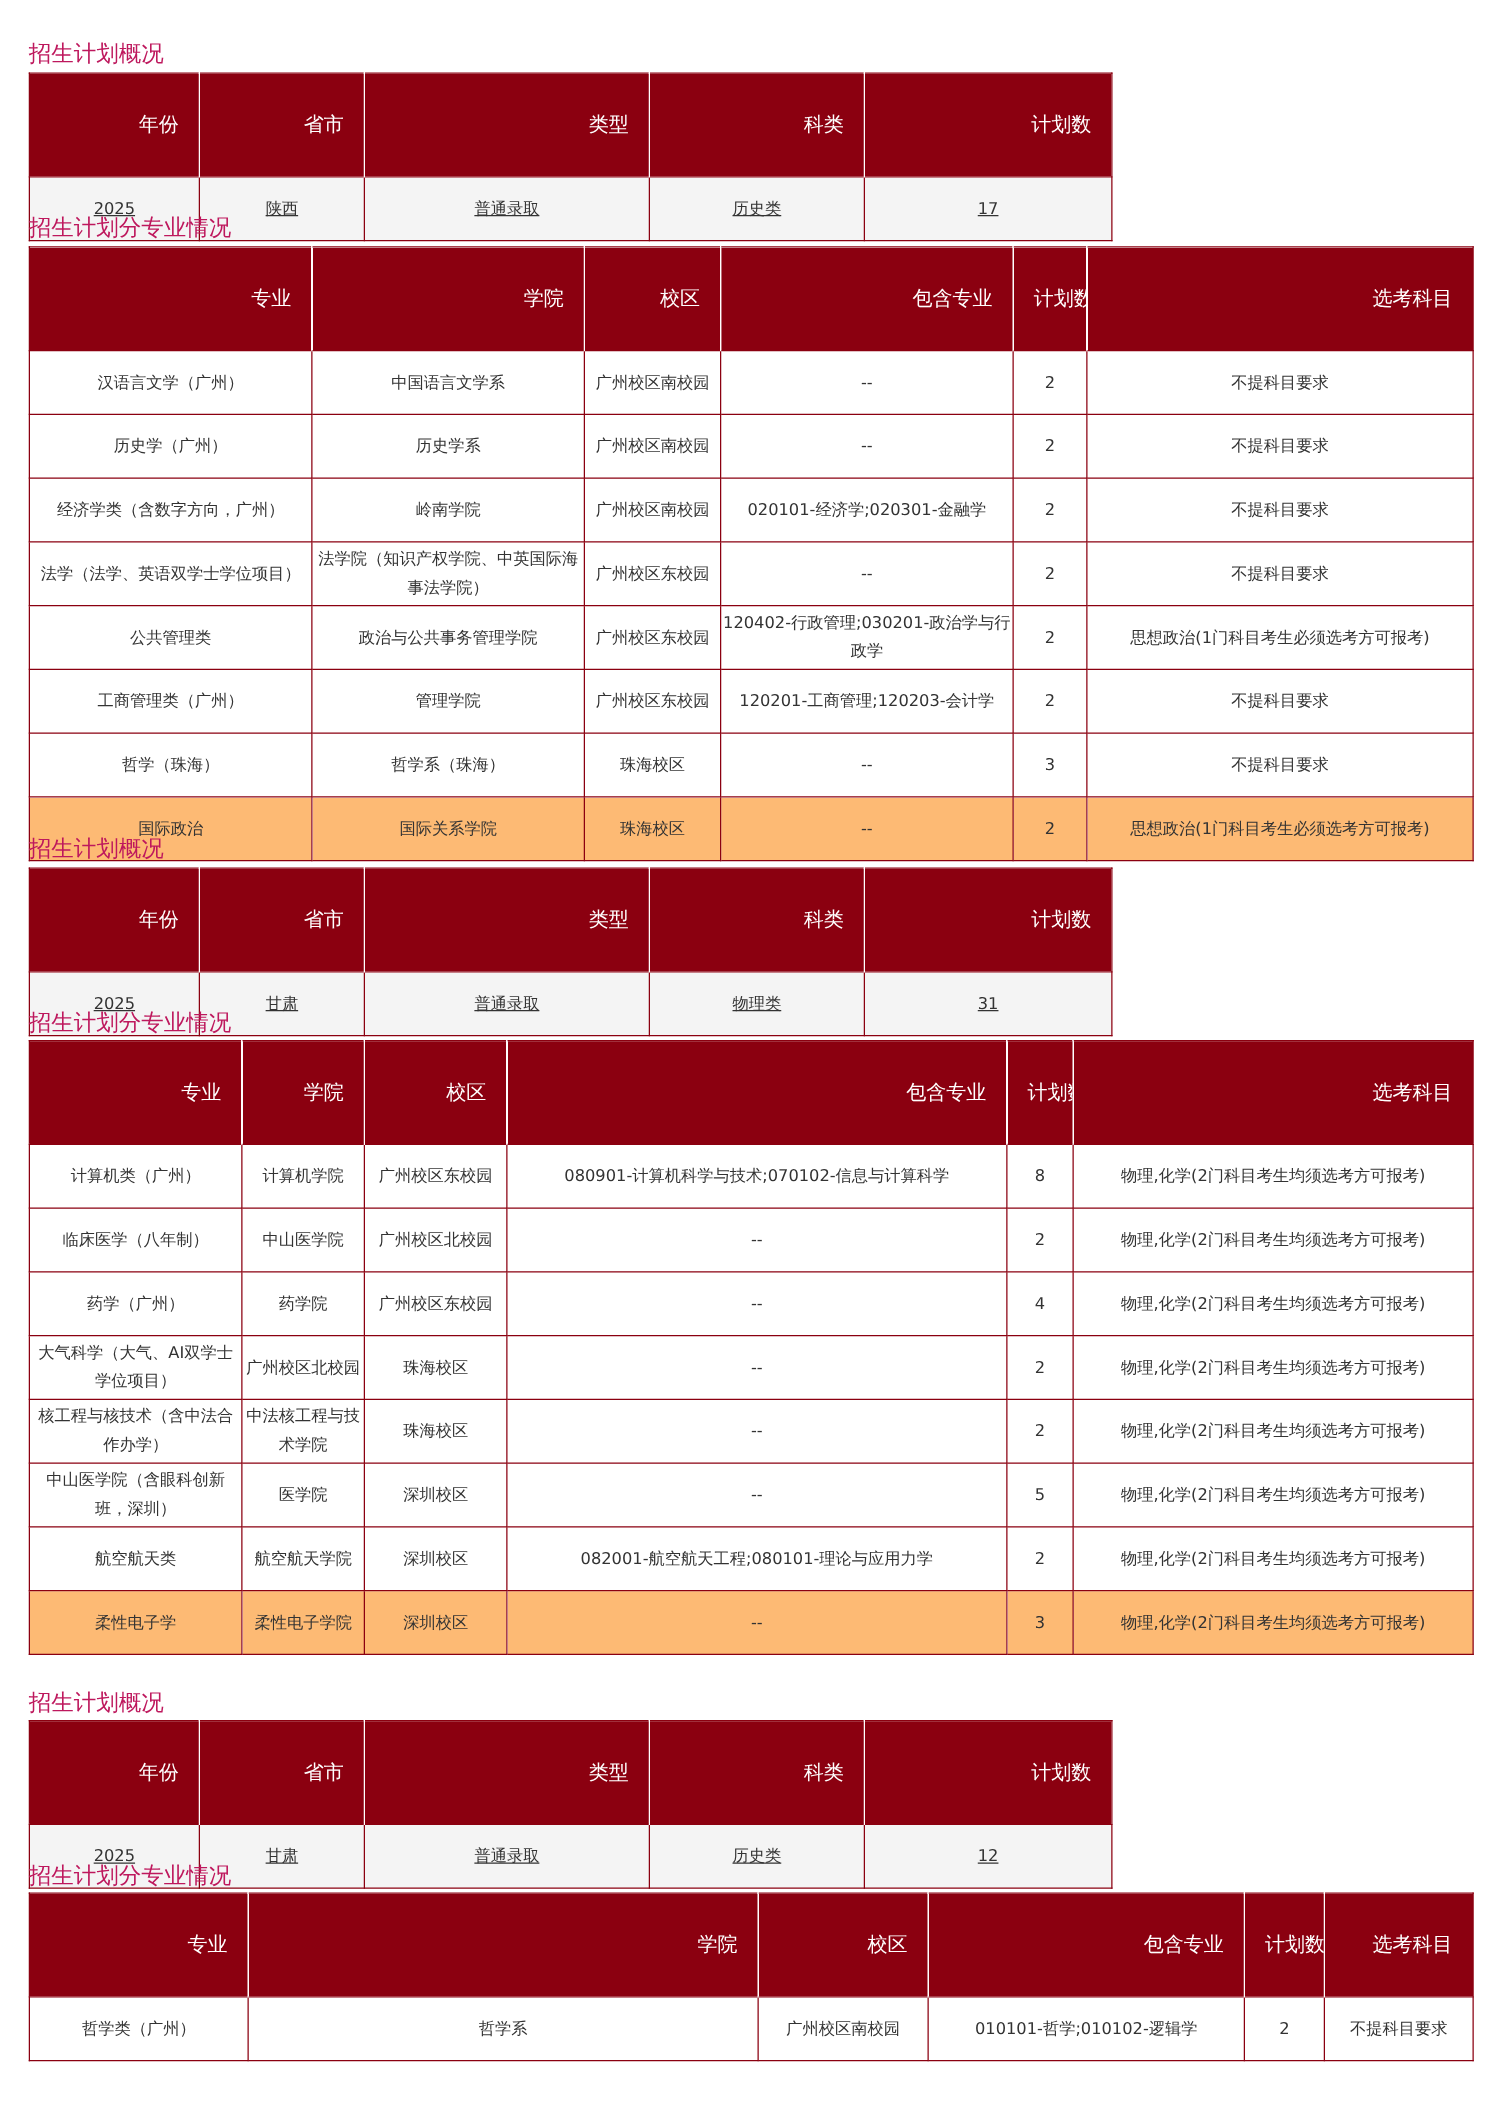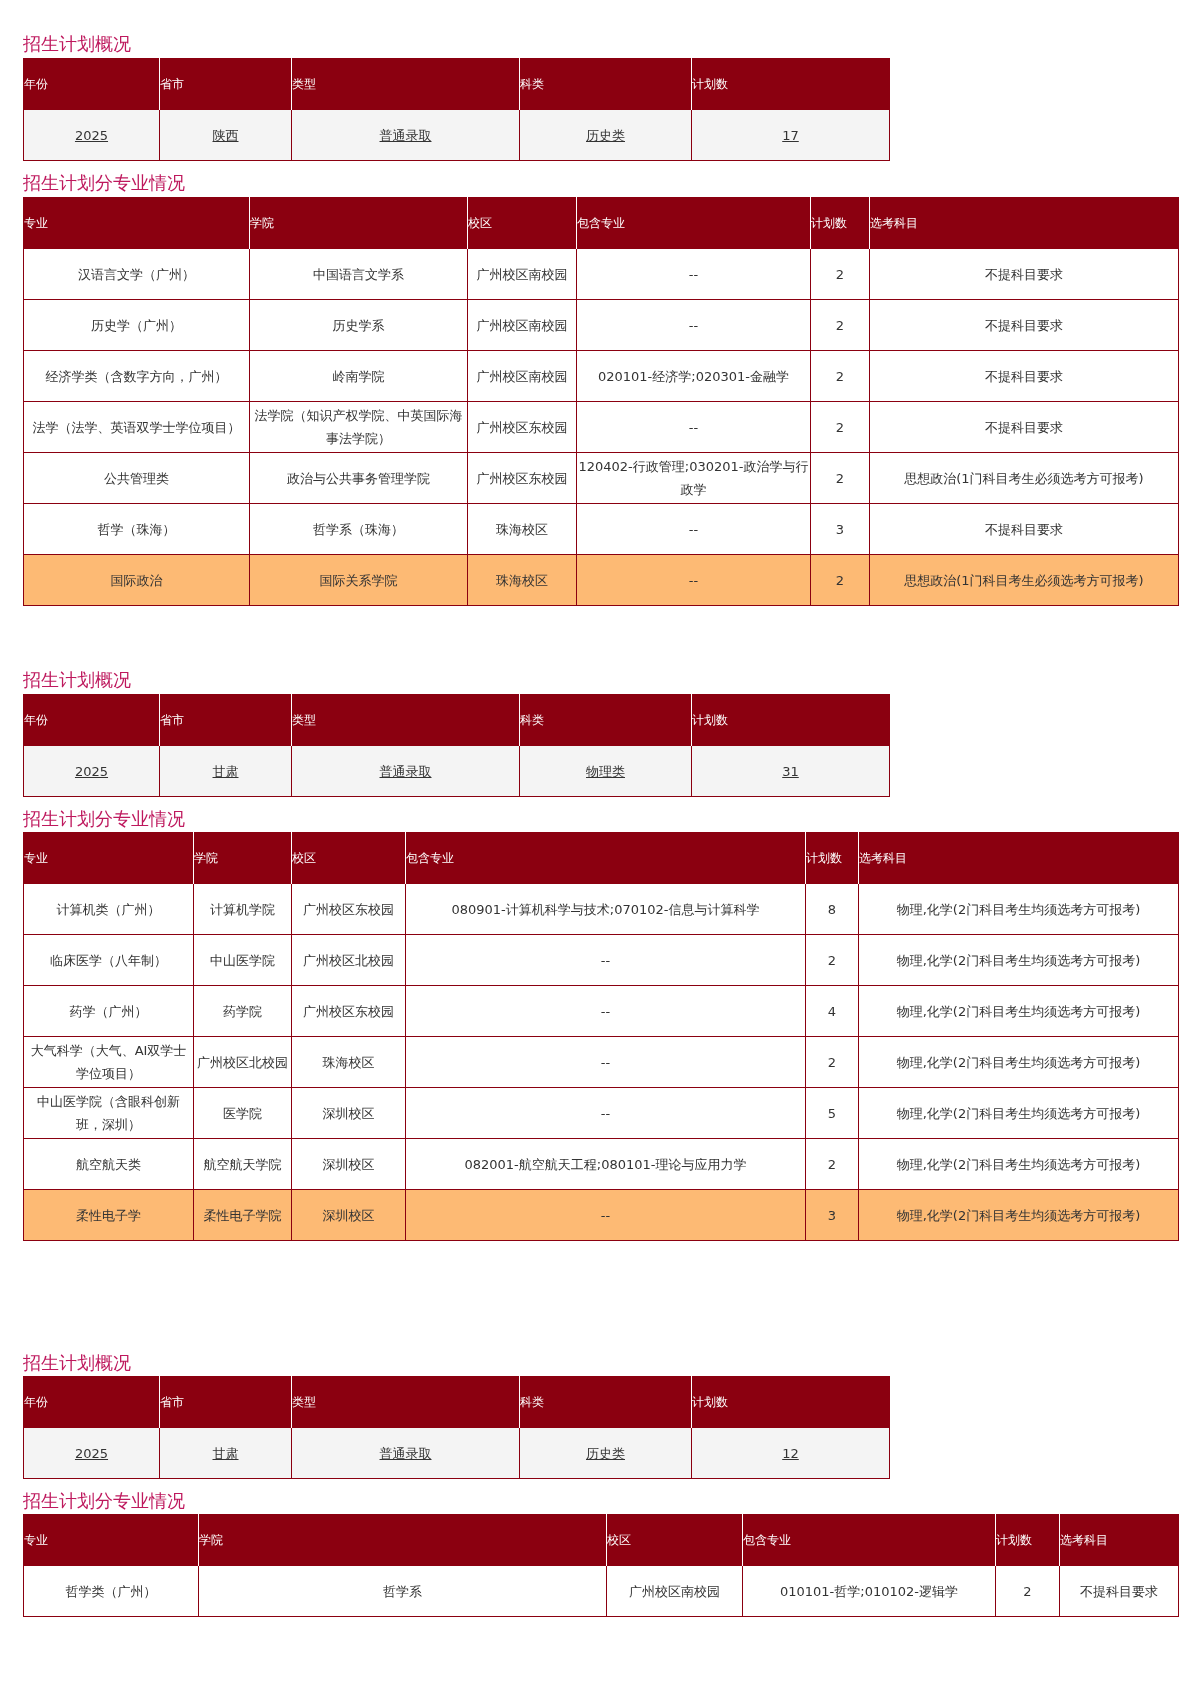--- a/index.html
+++ b/index.html
@@ -13,22 +13,22 @@
     font-size: 18px; color: #be185d; line-height: 22px;
     white-space: nowrap;
   }
   table.plan {
     position: absolute; left: 23px;
     border-collapse: collapse; table-layout: fixed;
     border: 1px solid #8b0010;
   }
   table.plan th {
     background: #8b0010; color: #ffffff;
-    font-weight: normal; font-size: 12px;
-    height: 50px; padding: 0; text-align: left;
+    font-weight: normal; font-size: 16px;
+    height: 50px; padding: 16px; text-align: right;
     border-left: 1px solid #ffffff; border-right: 1px solid #ffffff;
     overflow: hidden; white-space: nowrap;
   }
   table.plan th:first-child { border-left: none; }
   table.plan th:last-child { border-right: none; }
   table.plan td {
     font-size: 13px; color: #333333; text-align: center;
     height: 50px; padding: 0 1px; line-height: 23px;
     border: 1px solid #8b0010; background: #ffffff;
     overflow: hidden;
@@ -119,20 +119,28 @@
   </tr>
   <tr>
     <td>公共管理类</td>
     <td>政治与公共事务管理学院</td>
     <td>广州校区东校园</td>
     <td>120402-行政管理;030201-政治学与行政学</td>
     <td>2</td>
     <td>思想政治(1门科目考生必须选考方可报考)</td>
   </tr>
   <tr>
+    <td>工商管理类（广州）</td>
+    <td>管理学院</td>
+    <td>广州校区东校园</td>
+    <td>120201-工商管理;120203-会计学</td>
+    <td>2</td>
+    <td>不提科目要求</td>
+  </tr>
+  <tr>
     <td>哲学（珠海）</td>
     <td>哲学系（珠海）</td>
     <td>珠海校区</td>
     <td>--</td>
     <td>3</td>
     <td>不提科目要求</td>
   </tr>
   <tr class="last">
     <td>国际政治</td>
     <td>国际关系学院</td>
@@ -216,20 +224,28 @@
   </tr>
   <tr>
     <td>大气科学（大气、AI双学士学位项目）</td>
     <td>广州校区北校园</td>
     <td>珠海校区</td>
     <td>--</td>
     <td>2</td>
     <td>物理,化学(2门科目考生均须选考方可报考)</td>
   </tr>
   <tr>
+    <td>核工程与核技术（含中法合作办学）</td>
+    <td>中法核工程与技术学院</td>
+    <td>珠海校区</td>
+    <td>--</td>
+    <td>2</td>
+    <td>物理,化学(2门科目考生均须选考方可报考)</td>
+  </tr>
+  <tr>
     <td>中山医学院（含眼科创新班，深圳）</td>
     <td>医学院</td>
     <td>深圳校区</td>
     <td>--</td>
     <td>5</td>
     <td>物理,化学(2门科目考生均须选考方可报考)</td>
   </tr>
   <tr>
     <td>航空航天类</td>
     <td>航空航天学院</td>

